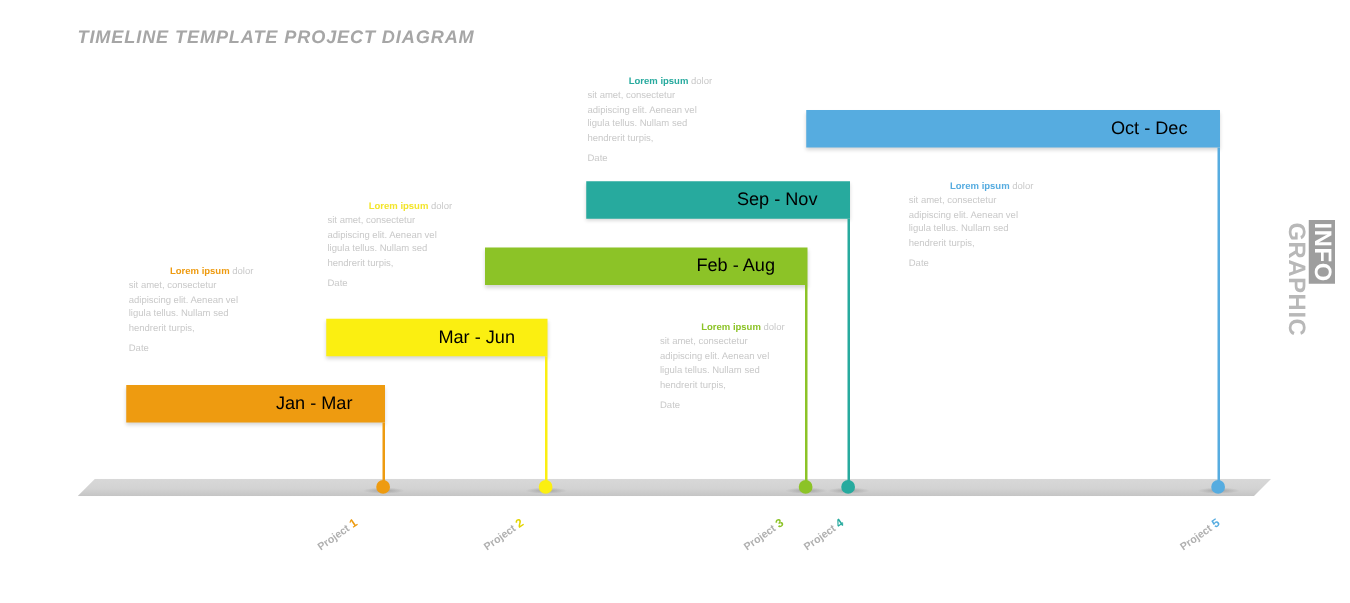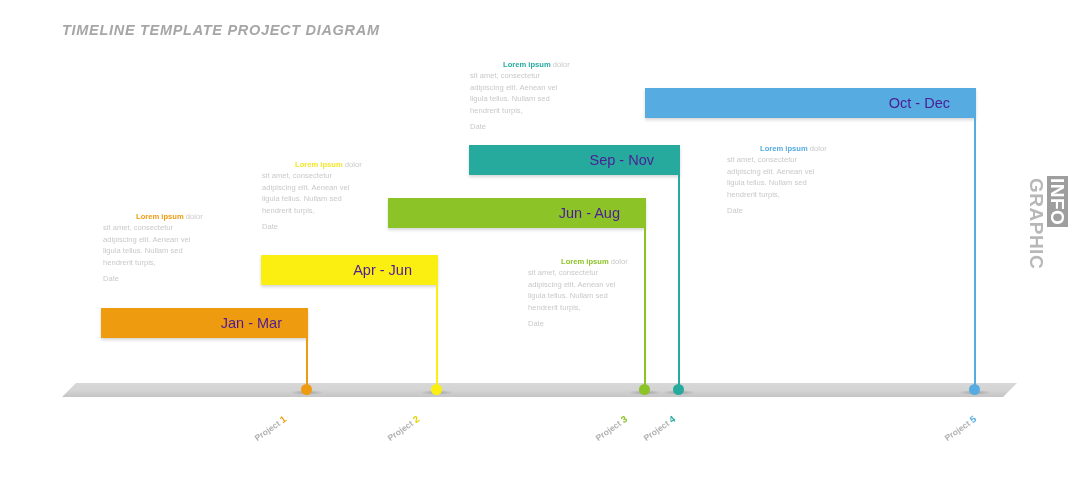--- a/index.html
+++ b/index.html
@@ -39,21 +39,21 @@
     clip-path:polygon(14px 0, 100% 0, calc(100% - 14px) 100%, 0 100%);
   }
 
   
   .bar{
     position:absolute;height:30px;
     box-shadow:0 2px 3px rgba(0,0,0,.16);
     display:flex;align-items:center;justify-content:flex-end;
   }
   .bar-label{
-    font-size:14.5px;color:#4c1d95;
+    font-size:14.5px;color:#000000;
     padding-right:26px;white-space:nowrap;
   }
 
   
   .connector{position:absolute;width:2px;}
   .dot{
     position:absolute;width:11px;height:11px;border-radius:50%;
   }
   .dot-shadow{
     position:absolute;width:34px;height:5px;border-radius:50%;
@@ -102,37 +102,37 @@
     <span>Project</span>
     <span class="num" style="color:#ee9b10;">1</span>
   </div>
   <div class="note" style="left:103px;top:211px;">
     <span class="lead" style="color:#ee9b10;">Lorem ipsum</span>
     <span>dolor sit amet, consectetur adipiscing elit. Aenean vel ligula tellus. Nullam sed hendrerit turpis,</span>
     <span class="date">Date</span>
   </div>
 
   <div class="bar" style="left:261px;top:255px;width:177px;background:#fbef11;">
-    <span class="bar-label">Apr - Jun</span>
+    <span class="bar-label">Mar - Jun</span>
   </div>
   <div class="connector" style="left:436px;top:285px;height:103px;background:#fbef11;"></div>
   <div class="dot-shadow" style="left:420px;top:390px;"></div>
   <div class="dot" style="left:431px;top:384px;background:#fbef11;"></div>
   <div class="axis-label" style="left:385px;top:434px;">
     <span>Project</span>
     <span class="num" style="color:#e3d400;">2</span>
   </div>
   <div class="note" style="left:262px;top:159px;">
     <span class="lead" style="color:#f3e52c;">Lorem ipsum</span>
     <span>dolor sit amet, consectetur adipiscing elit. Aenean vel ligula tellus. Nullam sed hendrerit turpis,</span>
     <span class="date">Date</span>
   </div>
 
   <div class="bar" style="left:388px;top:198px;width:258px;background:#8cc327;">
-    <span class="bar-label">Jun - Aug</span>
+    <span class="bar-label">Feb - Aug</span>
   </div>
   <div class="connector" style="left:644px;top:228px;height:160px;background:#8cc327;"></div>
   <div class="dot-shadow" style="left:628px;top:390px;"></div>
   <div class="dot" style="left:639px;top:384px;background:#8cc327;"></div>
   <div class="axis-label" style="left:593px;top:434px;">
     <span>Project</span>
     <span class="num" style="color:#8cc327;">3</span>
   </div>
   <div class="note" style="left:528px;top:256px;">
     <span class="lead" style="color:#8cc327;">Lorem ipsum</span>

